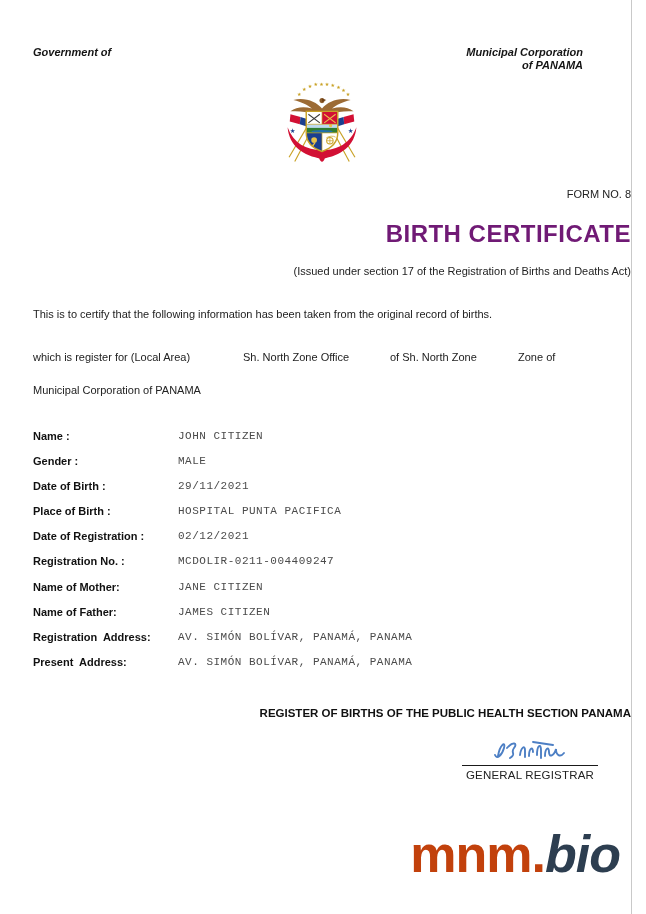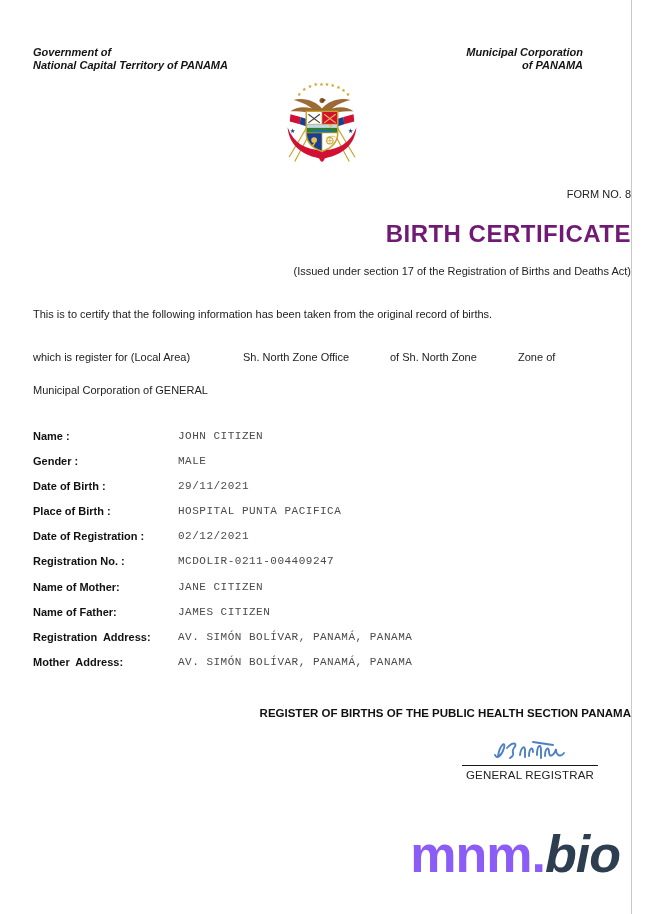--- a/index.html
+++ b/index.html
@@ -41,33 +41,32 @@
   .field-row{display:flex;height:25.1px;align-items:flex-start;}
   .field-label{width:145px;font-size:11px;font-weight:bold;color:#111;white-space:pre;}
   .field-value{font-family:"Liberation Mono","DejaVu Sans Mono",monospace;font-size:11px;color:#4a4a4a;letter-spacing:.5px;white-space:pre;}
   
   .sig-block{position:absolute;left:462px;top:736px;width:136px;text-align:center;}
   .sig-svg{display:block;margin:0 auto;width:86px;height:28px;}
   .sig-line{height:0;border-top:1.5px solid #1a1a1a;margin-top:1px;}
   .registrar{margin-top:3px;font-size:11.5px;color:#222;letter-spacing:.2px;}
   
   .logo{position:absolute;right:26px;top:824px;font-size:52px;font-weight:bold;letter-spacing:-1px;line-height:60px;}
-  .logo .p1{color:#8b5cf6;}
+  .logo .p1{color:#c2410c;}
   .logo .p2{color:#2d3e50;font-style:italic;}
 </style>
 </head>
 <body>
 
 <div class="page">
 
   <div class="right-rule"></div>
 
   <div class="hdr hdr-left">
     <div>Government of</div>
-    <div>National Capital Territory of PANAMA</div>
   </div>
 
   <div class="hdr hdr-right">
     <div>Municipal Corporation</div>
     <div>of PANAMA</div>
   </div>
 
   <svg class="emblem" viewBox="0 0 120 132" xmlns="http://www.w3.org/2000/svg">
 
     <g fill="#c9a227" font-size="7" font-family="DejaVu Sans, sans-serif">
@@ -156,21 +155,21 @@
 
   <div class="certify">This is to certify that the following information has been taken from the original record of births.</div>
 
   <div class="register-line">
     <span class="seg seg-p1">which is register for (Local Area)</span>
     <span class="seg seg-office">Sh. North Zone Office</span>
     <span class="seg seg-of">of  Sh. North Zone</span>
     <span class="seg seg-zone">Zone of</span>
   </div>
 
-  <div class="municipal">Municipal Corporation of GENERAL</div>
+  <div class="municipal">Municipal Corporation of PANAMA</div>
 
   <div class="fields">
 
       <div class="field-row">
         <span class="field-label">Name :</span>
         <span class="field-value">JOHN CITIZEN</span>
       </div>
 
       <div class="field-row">
         <span class="field-label">Gender :</span>
@@ -206,21 +205,21 @@
         <span class="field-label">Name of Father:</span>
         <span class="field-value">JAMES CITIZEN</span>
       </div>
 
       <div class="field-row">
         <span class="field-label">Registration  Address:</span>
         <span class="field-value">AV. SIMÓN BOLÍVAR, PANAMÁ, PANAMA</span>
       </div>
 
       <div class="field-row">
-        <span class="field-label">Mother  Address:</span>
+        <span class="field-label">Present  Address:</span>
         <span class="field-value">AV. SIMÓN BOLÍVAR, PANAMÁ, PANAMA</span>
       </div>
     </div>
 
   <div class="cline reg-heading">REGISTER OF BIRTHS OF THE PUBLIC HEALTH SECTION PANAMA</div>
 
   <div class="sig-block">
     <svg class="sig-svg" viewBox="0 0 80 28" xmlns="http://www.w3.org/2000/svg">
       <g stroke="#4d7fc4" stroke-width="1.9" fill="none" stroke-linecap="round">
         <path d="M8,20 C10,8 16,5 14,12 C12,19 7,24 5,19"></path>

